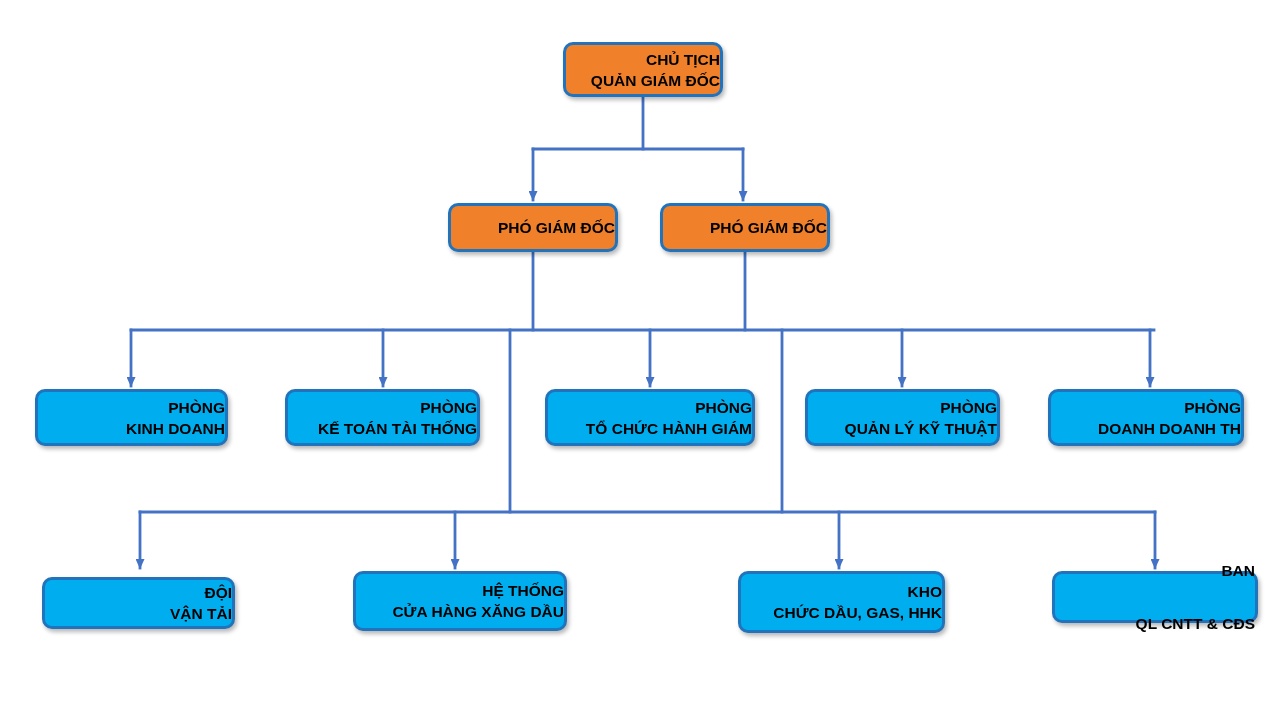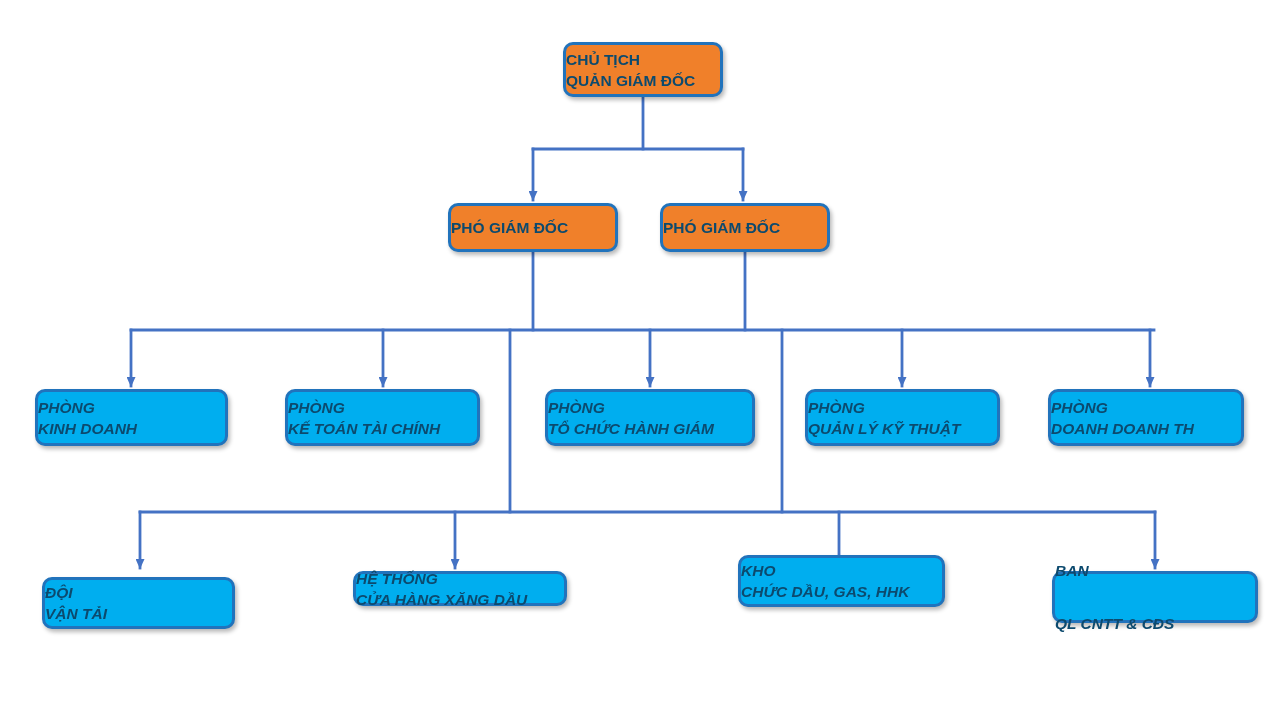--- a/index.html
+++ b/index.html
@@ -14,30 +14,30 @@
   #edge-layer polyline{fill:none;stroke:#4472C4;stroke-width:2.8;stroke-linecap:square;}
   #node-layer{position:absolute;left:0;top:0;width:1280px;height:720px;}
   .node{
     position:absolute;
     box-sizing:border-box;
     border:3px solid #2173BC;
     border-radius:10px;
     display:flex;
     flex-direction:column;
     justify-content:center;
-    align-items:flex-start;
+    align-items:flex-end;
     text-align:center;
     font-weight:bold;
     font-size:15.5px;
     line-height:21px;
-    color:#0c4a6e;
+    color:#000000;
     box-shadow:2px 3px 4px rgba(0,0,0,.28);
   }
   .executive{background:#F0802A;}
-  .department{background:#00AEEF;font-style:italic;}
+  .department{background:#00AEEF;}
   .node .line{white-space:nowrap;}
 </style>
 </head>
 <body>
 
 <div id="canvas">
   <svg id="edge-layer" width="1280" height="720" viewBox="0 0 1280 720" xmlns="http://www.w3.org/2000/svg">
     <defs>
       <marker id="arrowhead" viewBox="0 0 10 9" markerWidth="10" markerHeight="9" refX="9" refY="4.5" orient="auto" markerUnits="userSpaceOnUse">
         <path d="M0,0 L10,4.5 L0,9 Z" fill="#4472C4"></path>
@@ -73,43 +73,43 @@
       </div>
       <div class="node executive" style="left: 660px; top: 203px; width: 170px; height: 49px;">
         <div class="line">PHÓ GIÁM ĐỐC</div>
       </div>
       <div class="node department" style="left: 35px; top: 389px; width: 193px; height: 57px;">
         <div class="line">PHÒNG</div>
         <div class="line">KINH DOANH</div>
       </div>
       <div class="node department" style="left: 285px; top: 389px; width: 195px; height: 57px;">
         <div class="line">PHÒNG</div>
-        <div class="line">KẾ TOÁN TÀI CHÍNH</div>
+        <div class="line">KẾ TOÁN TÀI THỐNG</div>
       </div>
       <div class="node department" style="left: 545px; top: 389px; width: 210px; height: 57px;">
         <div class="line">PHÒNG</div>
         <div class="line">TỔ CHỨC HÀNH GIÁM</div>
       </div>
       <div class="node department" style="left: 805px; top: 389px; width: 195px; height: 57px;">
         <div class="line">PHÒNG</div>
         <div class="line">QUẢN LÝ KỸ THUẬT</div>
       </div>
       <div class="node department" style="left: 1048px; top: 389px; width: 196px; height: 57px;">
         <div class="line">PHÒNG</div>
         <div class="line">DOANH DOANH TH</div>
       </div>
       <div class="node department" style="left: 42px; top: 571px; width: 193px; height: 52px; margin-top: 6px;">
         <div class="line">ĐỘI</div>
         <div class="line">VẬN TẢI</div>
       </div>
-      <div class="node department" style="left: 353px; top: 571px; width: 214px; height: 35px;">
+      <div class="node department" style="left: 353px; top: 571px; width: 214px; height: 60px;">
         <div class="line">HỆ THỐNG</div>
         <div class="line">CỬA HÀNG XĂNG DẦU</div>
       </div>
-      <div class="node department" style="left: 738px; top: 555px; width: 207px; height: 52px;">
+      <div class="node department" style="left: 738px; top: 571px; width: 207px; height: 62px;">
         <div class="line">KHO</div>
         <div class="line">CHỨC DẦU, GAS, HHK</div>
       </div>
       <div class="node department" style="left: 1052px; top: 571px; width: 206px; height: 52px; gap: 32px;">
         <div class="line">BAN</div>
         <div class="line">QL CNTT &amp; CĐS</div>
       </div>
     </div>
 </div>
 

